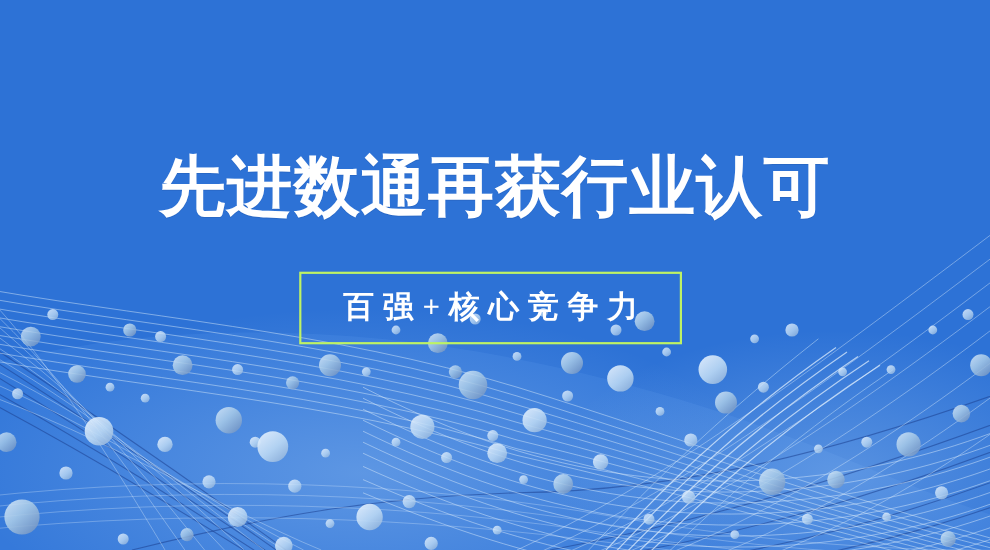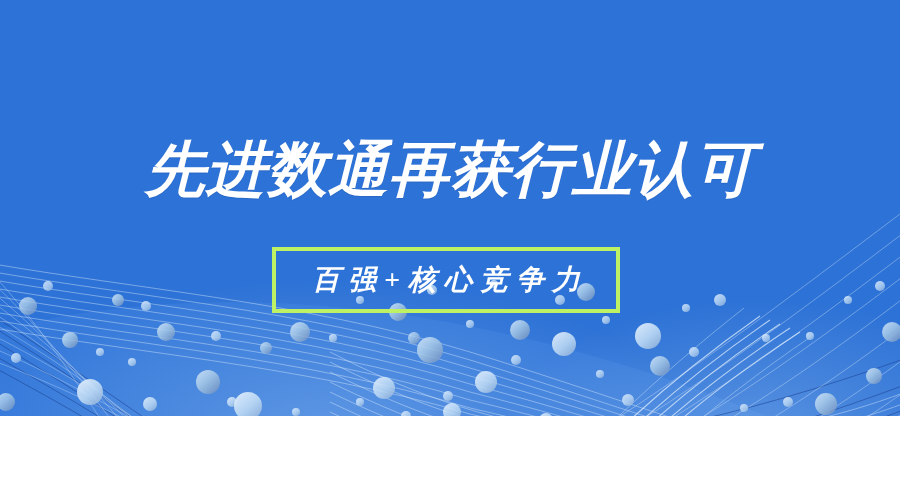--- a/index.html
+++ b/index.html
@@ -3,25 +3,24 @@
 <meta charset="utf-8">
 <style>
   html, body {
     margin: 0;
     padding: 0;
     background: #ffffff;
   }
   #banner {
     position: relative;
     width: 900px;
-    height: 416px;
+    height: 500px;
     overflow: hidden;
     background: #ec4899;
     font-family: "Liberation Serif", "DejaVu Serif", serif;
-    font-style: italic;
   }
   #bg-svg {
     position: absolute;
     left: 0;
     top: 0;
     width: 900px;
     height: 500px;
     display: block;
   }
   #content {
@@ -47,21 +46,21 @@
     font-family: "Liberation Serif", "DejaVu Serif", serif;
     text-shadow: 0 1px 0 rgba(20,60,130,0.18);
   }
   #subtitle-box {
     position: absolute;
     left: 272px;
     top: 247px;
     width: 348px;
     height: 66px;
     box-sizing: border-box;
-    border: 4px solid #bef264;
+    border: 2px solid #bef264;
     display: flex;
     align-items: center;
     justify-content: center;
   }
   #subtitle-text {
     color: #ffffff;
     font-size: 28px;
     line-height: 30px;
     font-weight: bold;
     letter-spacing: 8px;

